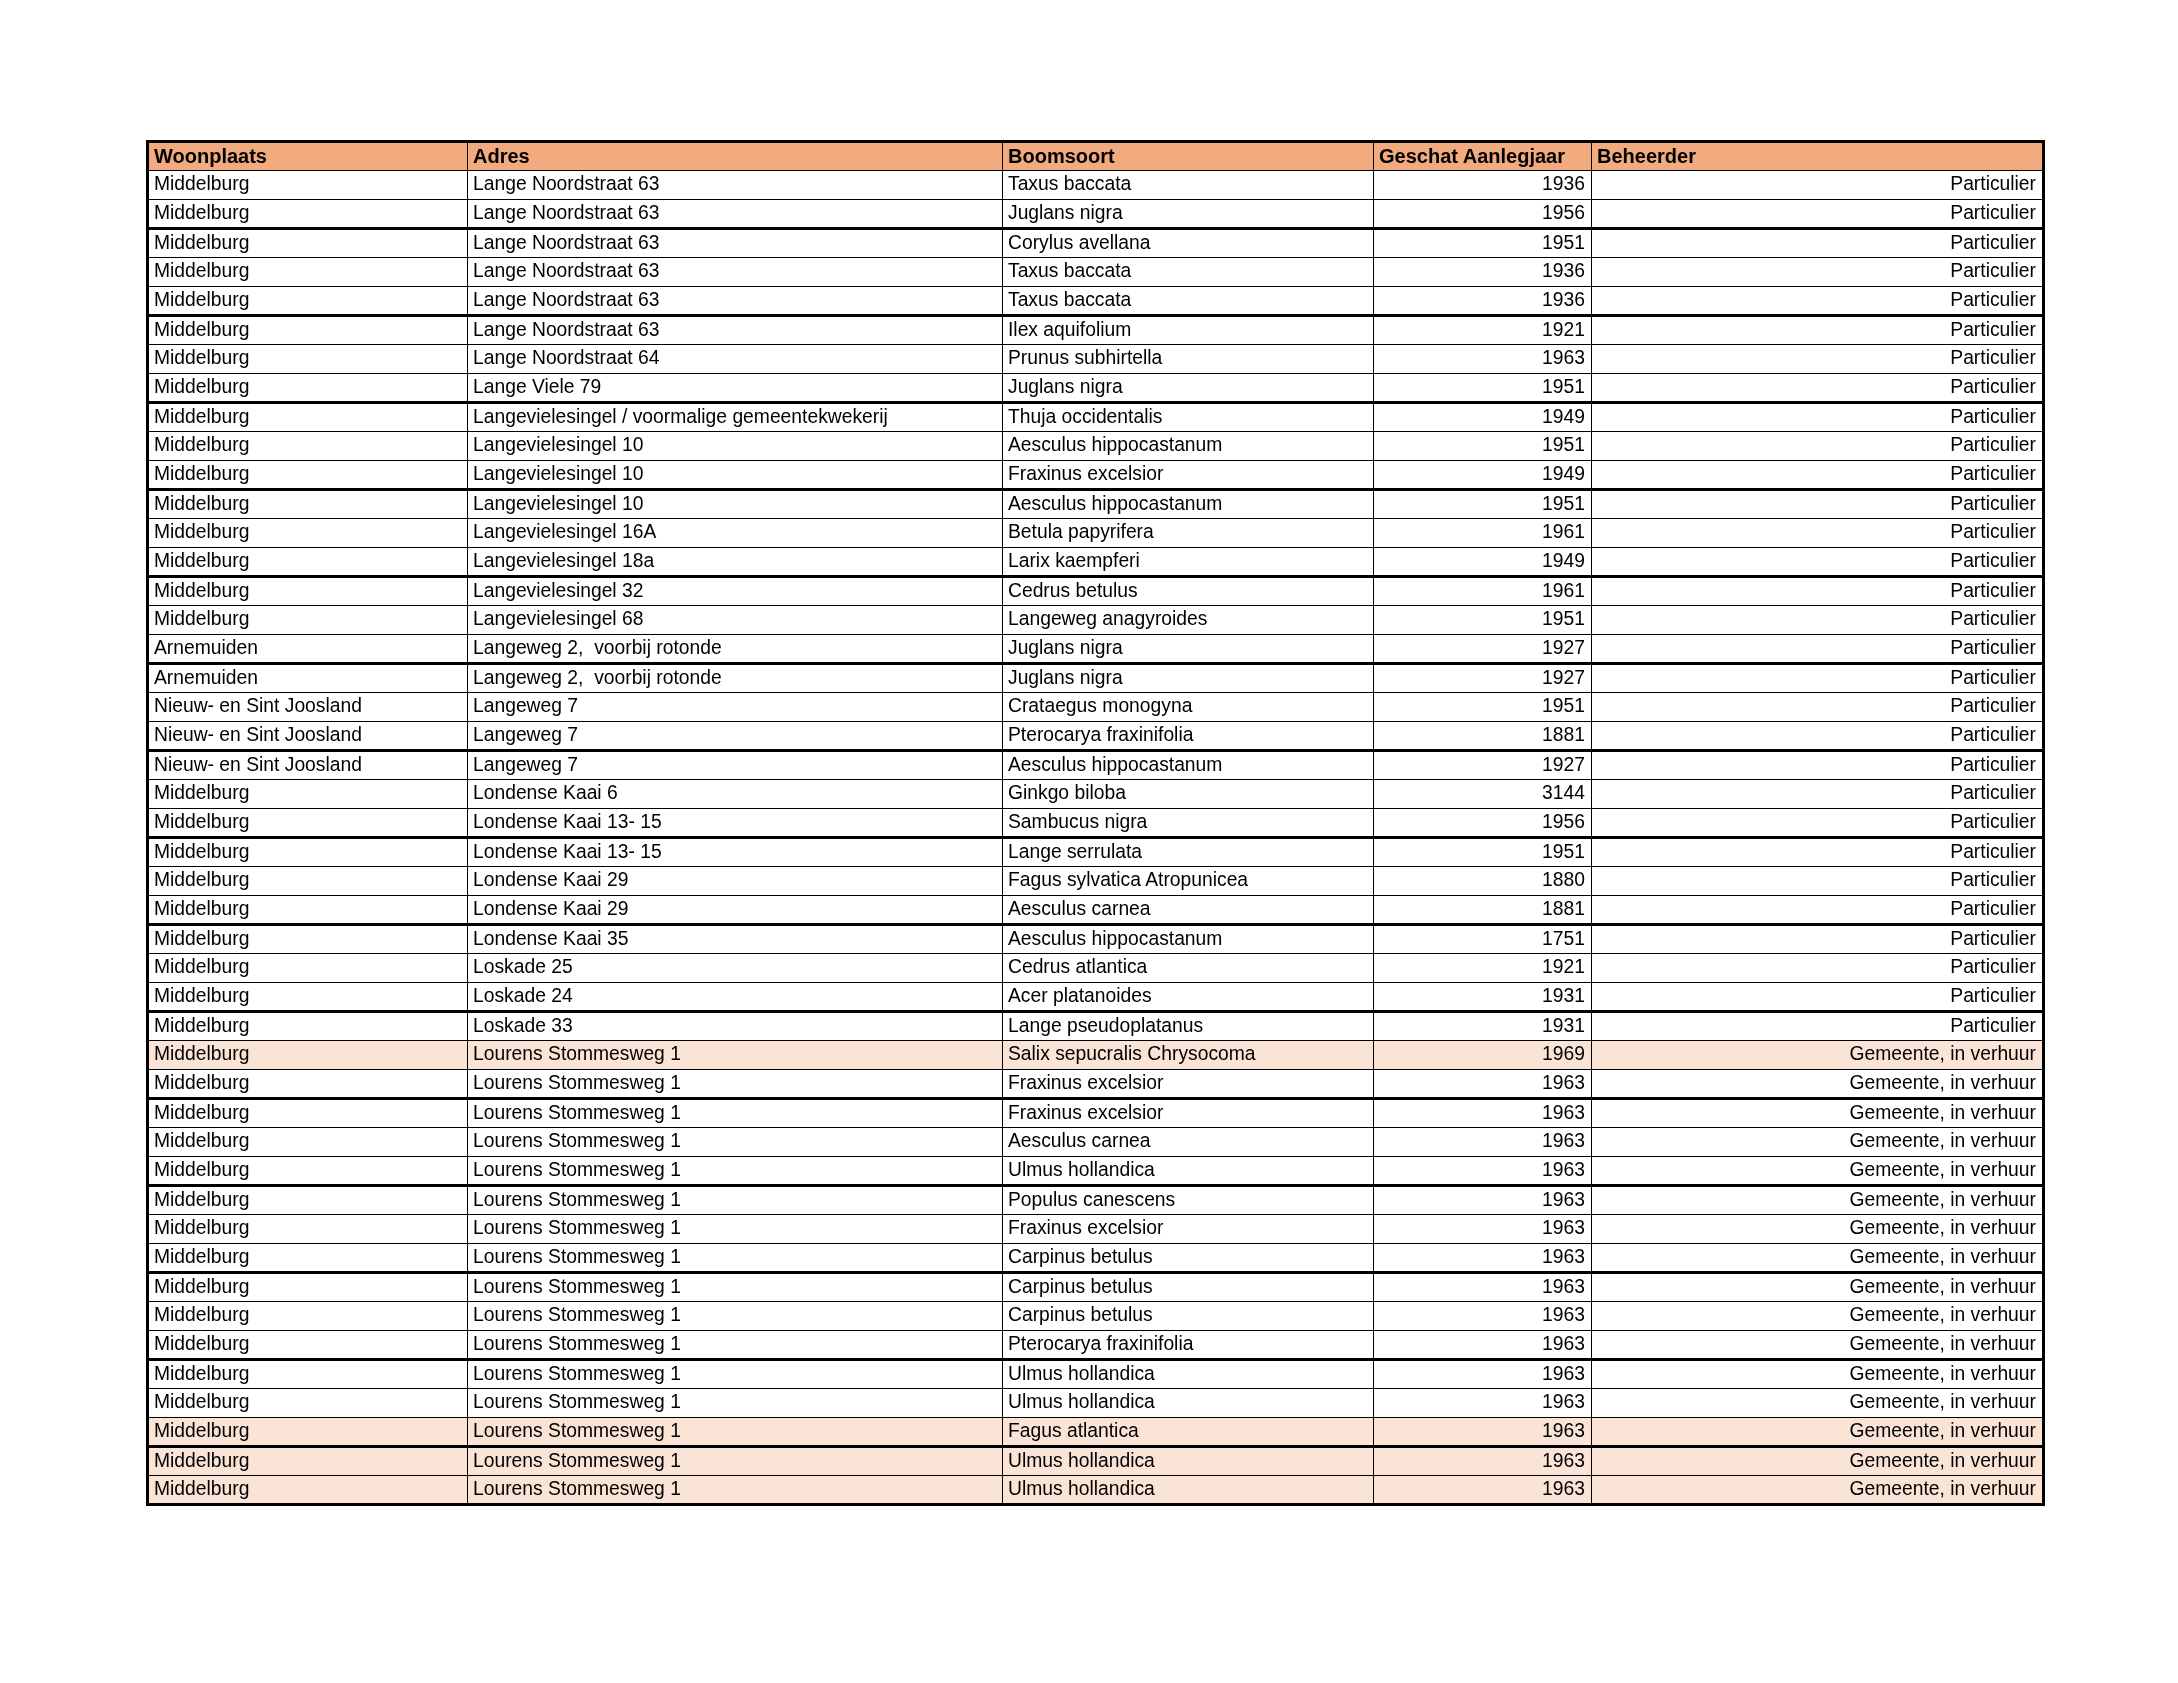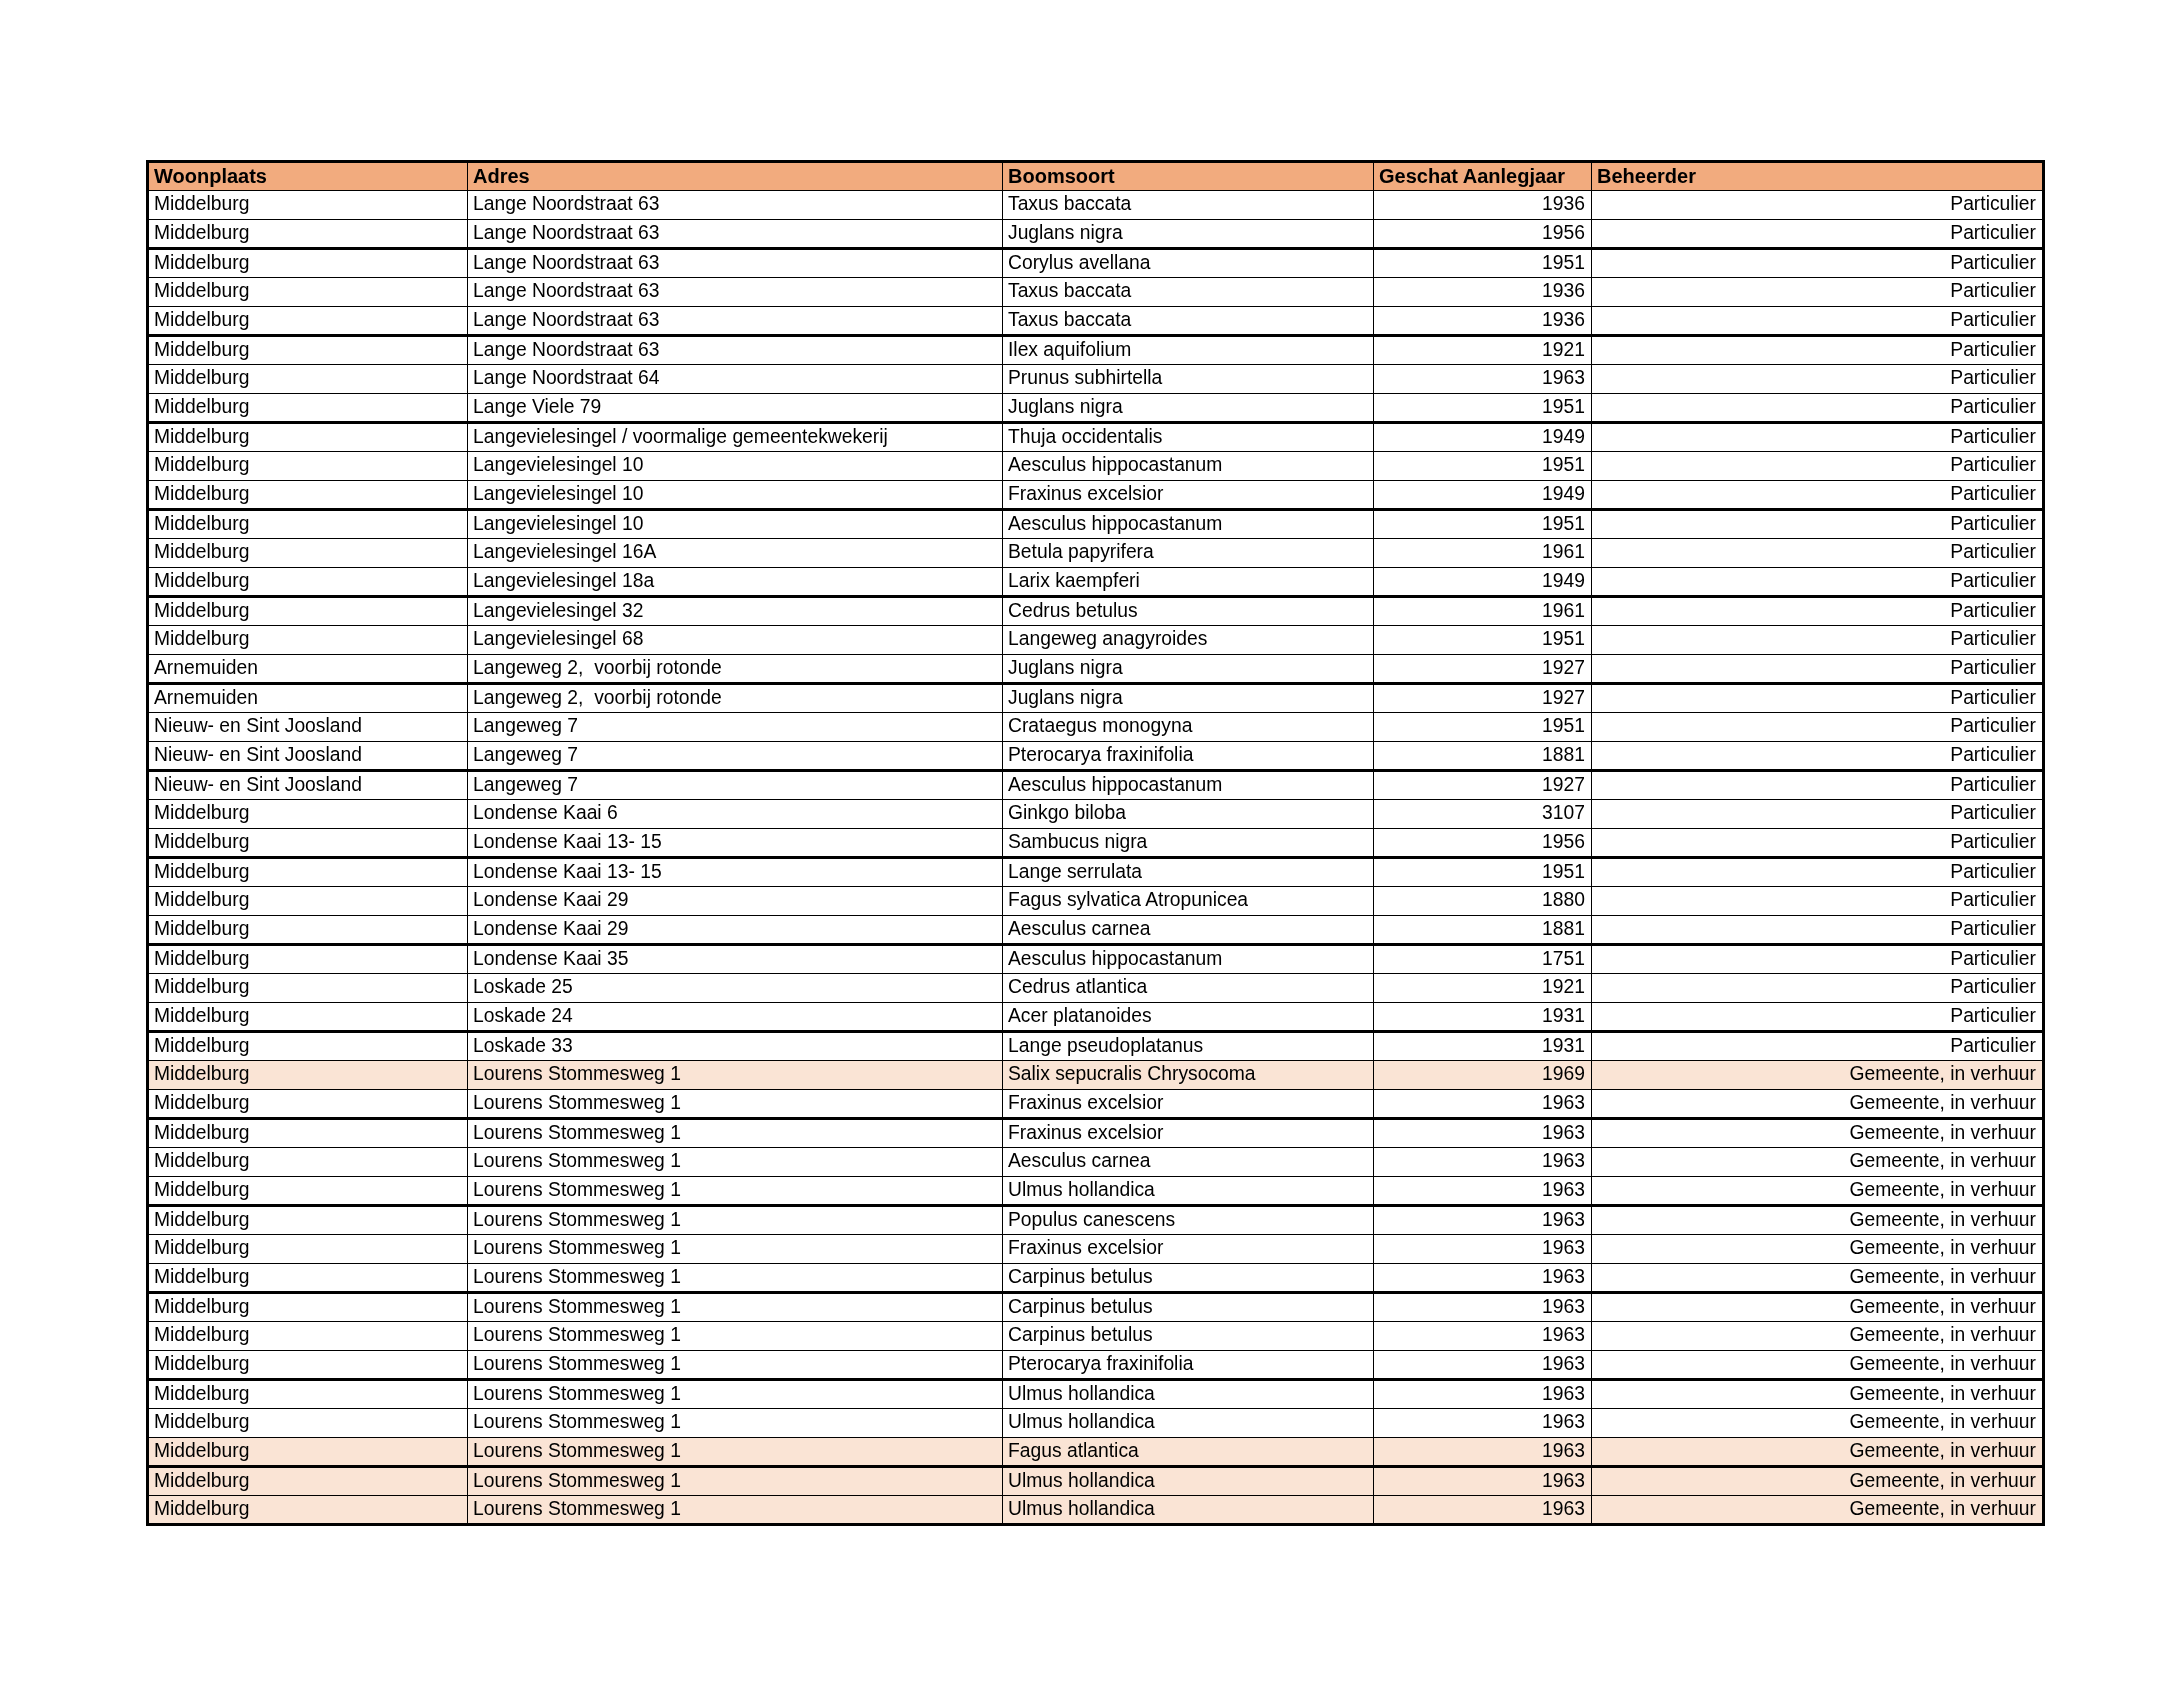--- a/index.html
+++ b/index.html
@@ -14,21 +14,21 @@
     width:2178px;height:1683px;
     background:#ffffff;
     font-family:"Liberation Sans", sans-serif;
     color:var(--text);
     overflow:hidden;
     position:relative;
   }
   .page{position:absolute;inset:0;background:#ffffff;}
   table.register{
     position:absolute;
-    left:146px;top:160px;
+    left:146px;top:140px;
     width:1896px;
     border-collapse:collapse;
     table-layout:fixed;
     border:3px solid var(--grid);
     padding-left:14px;
   }
   col.c-woonplaats{width:320px;}
   col.c-adres{width:535px;}
   col.c-boomsoort{width:371px;}
   col.c-jaar{width:218px;}
@@ -220,21 +220,21 @@
           <td>Nieuw- en Sint Joosland</td>
           <td>Langeweg 7</td>
           <td>Aesculus hippocastanum</td>
           <td class="right">1927</td>
           <td class="right">Particulier</td>
         </tr>
         <tr>
           <td>Middelburg</td>
           <td>Londense Kaai 6</td>
           <td>Ginkgo biloba</td>
-          <td class="right">3107</td>
+          <td class="right">3144</td>
           <td class="right">Particulier</td>
         </tr>
         <tr class="ge">
           <td>Middelburg</td>
           <td>Londense Kaai 13- 15</td>
           <td>Sambucus nigra</td>
           <td class="right">1956</td>
           <td class="right">Particulier</td>
         </tr>
         <tr>

